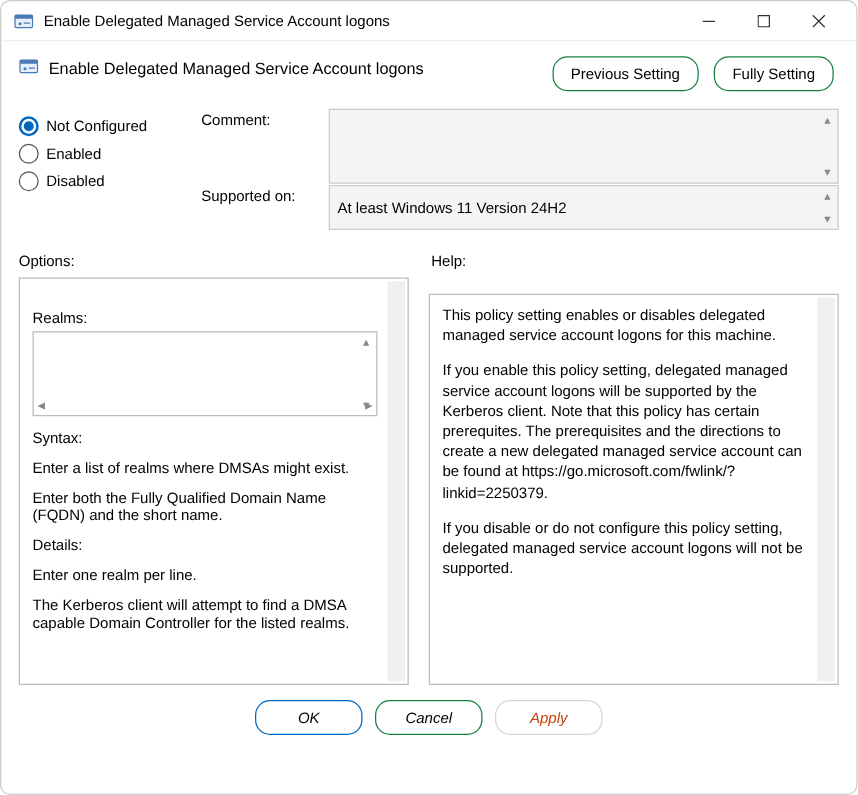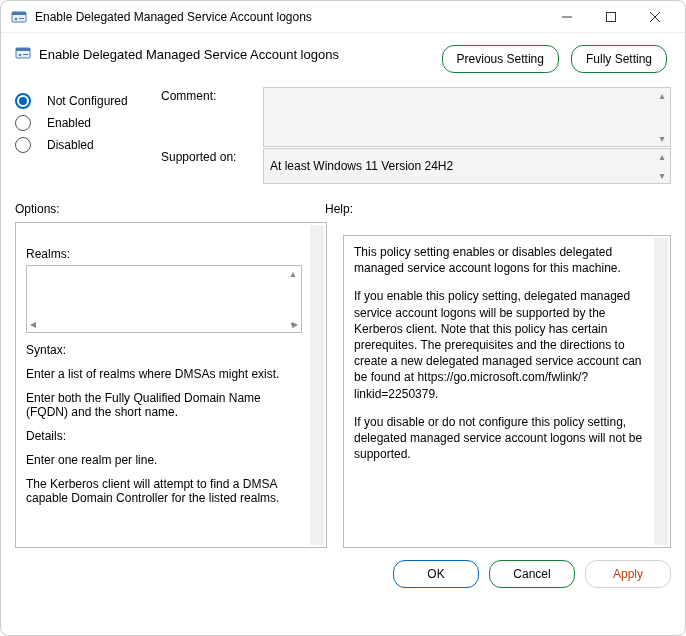--- a/index.html
+++ b/index.html
@@ -62,21 +62,21 @@
     color: #000;
   }
   button.std.disabled { color: #c2410c; border-color: #d4d4d4; }
   .config-row {
     display: flex;
     margin-top: 14px;
     gap: 16px;
   }
   .radio-col { width: 130px; }
   .radio-item {
-    display: flex; align-items: center; gap: 16px;
+    display: flex; align-items: center; gap: 6px;
     margin: 6px 0;
   }
   .radio-outer {
     width: 16px; height: 16px; border-radius: 50%;
     border: 1px solid #555; display: inline-flex;
     align-items: center; justify-content: center;
   }
   .radio-outer.selected { border-color: #0067c0; border-width: 2px; }
   .radio-inner {
     width: 8px; height: 8px; border-radius: 50%;
@@ -98,21 +98,21 @@
     font-size: 12px;
   }
   .vscroll-hint {
     position: absolute; right: 0; top: 0; bottom: 0; width: 16px;
     display: flex; flex-direction: column; justify-content: space-between;
     align-items: center; color: #888;
     font-size: 10px;
     padding: 2px 0;
   }
   .pane-labels {
-    display: flex; margin-top: 18px; 
+    display: flex; margin-top: 18px; gap: 20px;
   }
   .pane-labels .left { width: 310px; }
   .pane-labels .right { flex: 1; }
   .panes {
     display: flex; gap: 16px; margin-top: 6px;
     height: 326px;
   }
   .options-pane, .help-pane {
     border: 1px solid #bbb;
     overflow: hidden;
@@ -134,22 +134,23 @@
   }
   .options-text p { margin: 10px 0; }
   .help-text p { margin: 0 0 12px 0; line-height: 1.35; }
   .options-scroll-right, .help-scroll-right {
     position: absolute; right: 2px; top: 2px; bottom: 2px; width: 14px;
     background: #f0f0f0;
   }
   .options-content { padding-right: 14px; }
   .help-content { padding-right: 14px; }
   .footer {
-    display: flex; justify-content: flex-end; gap: 10px;
+    display: flex; justify-content: center; gap: 10px;
     padding: 12px 14px;
+    font-style: italic;
   }
 </style>
 </head>
 <body>
 
 <div class="titlebar">
   <span class="app-icon">
     <svg width="16" height="16" viewBox="0 0 16 16">
         <rect x="1" y="3" width="14" height="10" rx="1" fill="#e8f0fa" stroke="#4a7ab5"></rect>
         <rect x="1" y="3" width="14" height="3" fill="#4a7ab5"></rect>

